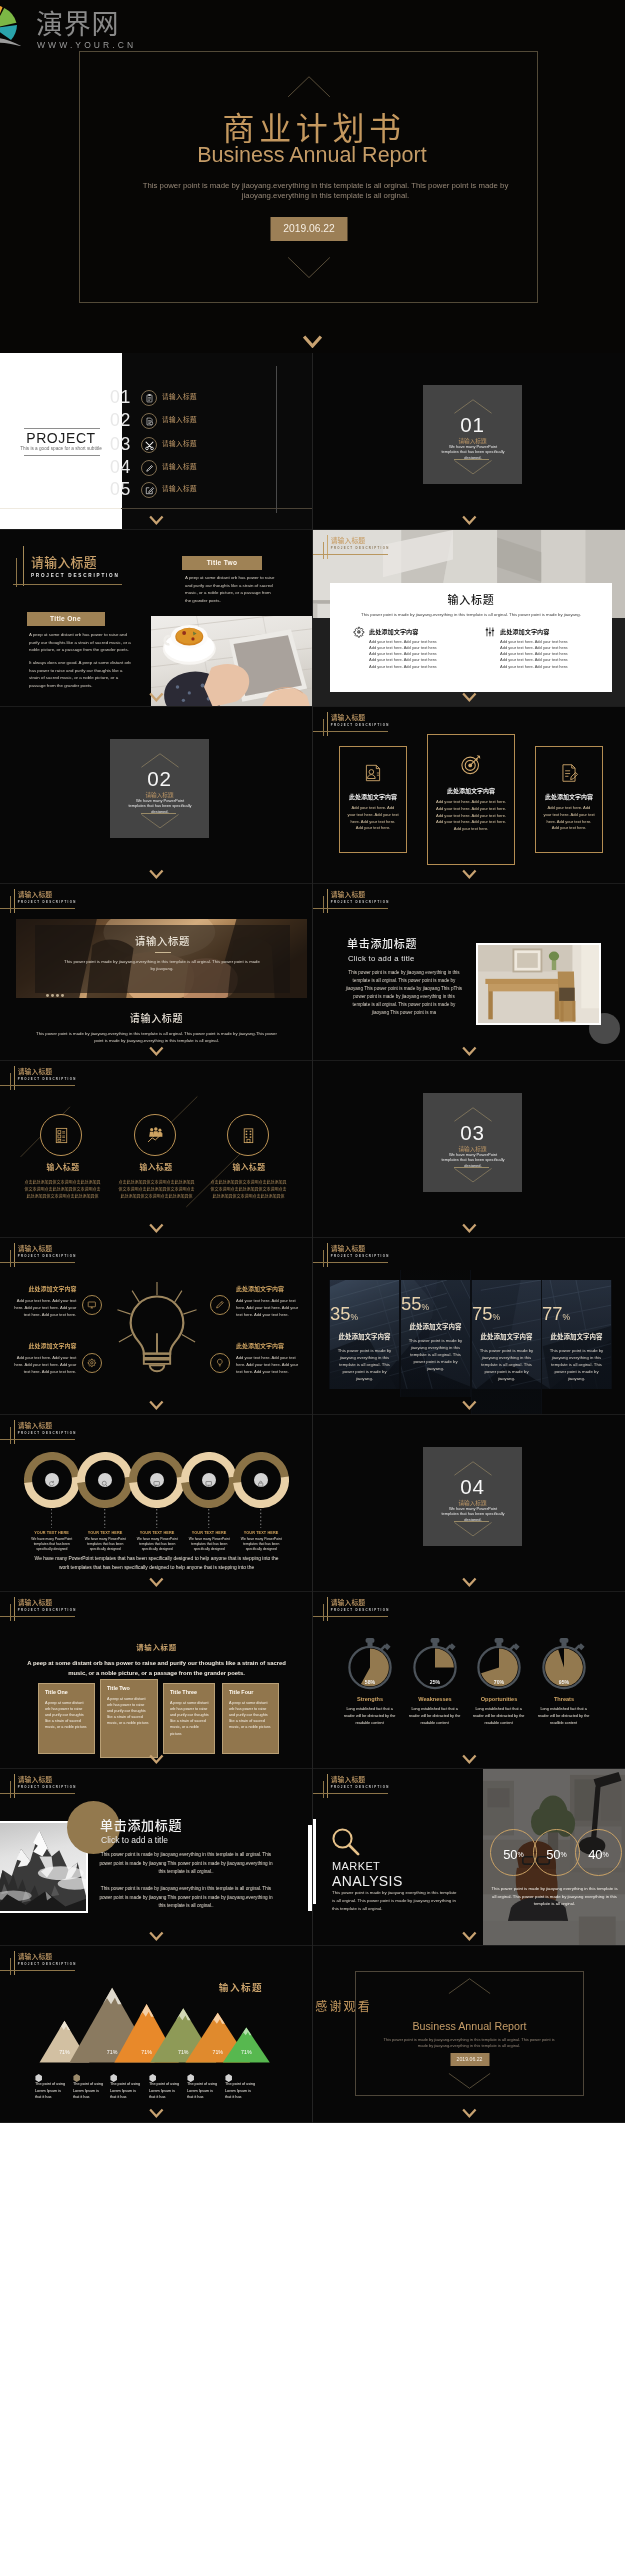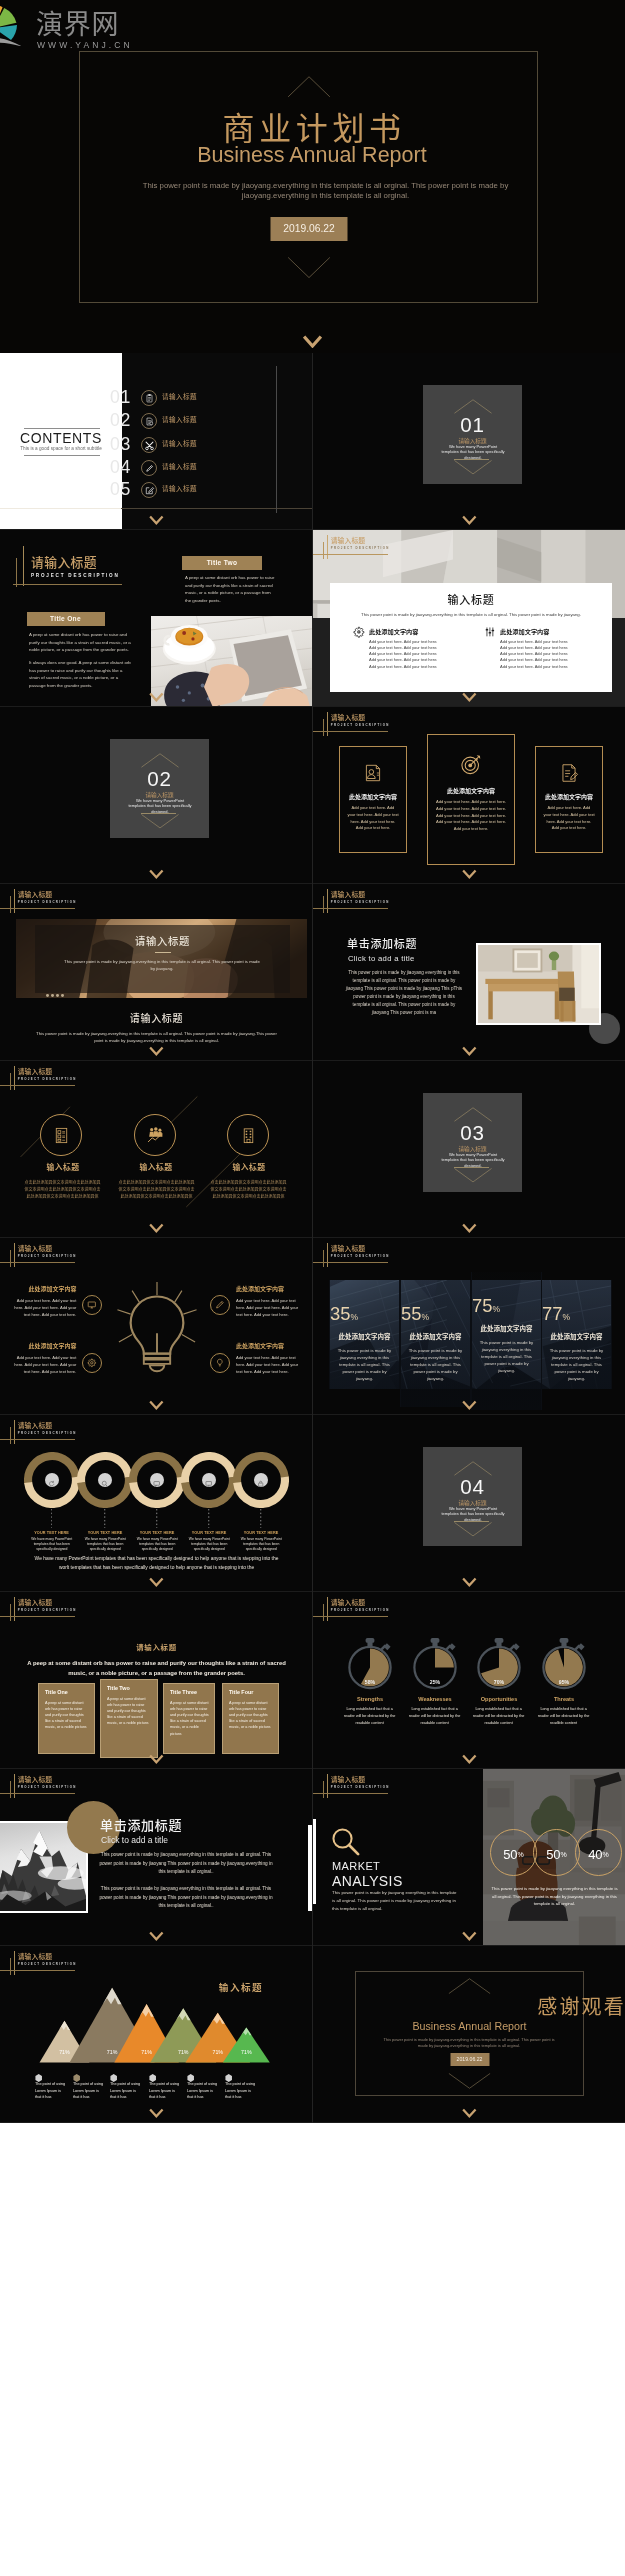--- a/index.html
+++ b/index.html
@@ -124,31 +124,31 @@
 <div class="logo">
   <svg class="logo-mark" viewBox="0 0 76 64">
     <g transform="translate(17,39)">
       <path d="M0 0 L-4.5 -33.5 A34 34 0 0 1 12.5 -29.5 Z" fill="#f0a431"></path>
       <path d="M0 0 L14.9 -28.6 A34 34 0 0 1 32.4 -7.5 Z" fill="#7cb745"></path>
       <path d="M0 0 L33.2 -4.0 A34 34 0 0 1 24.6 17.5 Z" fill="#2aa3ab"></path>
     </g>
     <path d="M-10 62 C2 50 26 48 58 66 C30 58 6 58 -10 68 Z" fill="#9b9b9b"></path>
   </svg>
   <div class="logo-cn cjk">演界网</div>
-  <div class="logo-url">WWW.YANJ.CN</div>
+  <div class="logo-url">WWW.YOUR.CN</div>
 </div>
 
 <div class="grid">
 
 <div class="cell">
   <div class="sl" style="background:#0a0a0a">
     <div style="position:absolute;left:0;top:0;width:122px;height:177px;background:#fff"></div>
     <div style="position:absolute;left:24px;top:75px;width:76px;height:0.7px;background:#8e8e8e"></div>
     <div style="position:absolute;left:24px;top:102px;width:76px;height:0.7px;background:#8e8e8e"></div>
-    <div style="position:absolute;left:0;top:77px;width:122px;text-align:center;font-size:14px;line-height:17.7px;letter-spacing:0.6px;color:#1c1c1c;font-family:'Liberation Sans',sans-serif">CONTENTS</div>
+    <div style="position:absolute;left:0;top:77px;width:122px;text-align:center;font-size:14px;line-height:17.7px;letter-spacing:0.6px;color:#1c1c1c;font-family:'Liberation Sans',sans-serif">PROJECT</div>
     <div style="position:absolute;left:0;top:93px;width:122px;text-align:center;font-size:4.7px;line-height:6.6px;color:#6b6b6b">This is a good space for a short subtitle</div>
     <div style="position:absolute;left:0;top:155px;width:158px;height:0.7px;background:#efeae0"></div>
     <div style="position:absolute;left:121px;top:155px;width:191px;height:0.7px;background:#4b4336"></div>
     <div style="position:absolute;left:276px;top:13.2px;width:0.7px;height:147px;background:#4a4a4a"></div>
     <div class="toc">
       <div class="tocrow" style="top:35px">
         <span class="tocnum">01</span>
         <span class="tocic">
                 <svg viewBox="0 0 24 24">
                   <rect x="6.5" y="4.5" width="11" height="15" rx="1" fill="none" stroke="#f2f2f2" stroke-width="1.3"></rect>
@@ -744,26 +744,26 @@
               <path d="M0 126 L92 102"></path>
               <path d="M300 110 L384 86"></path>
               <path d="M304 126 L384 104"></path>
             </g>
     </svg>
     <div class="pcard" style="left:16px;top:42px;width:71px;height:109px">
       <div class="pcard-v"><span>35</span><b>%</b></div>
       <div class="pcard-t cjk">此处添加文字内容</div>
       <div class="pcard-b">This power point is made by jiaoyang everything in this template is all orginal. This power point is made by jiaoyang.</div>
     </div>
-    <div class="pcard" style="left:87px;top:42px;width:71px;height:127px">
+    <div class="pcard" style="left:87px;top:32px;width:71px;height:127px">
       <div class="pcard-v"><span>55</span><b>%</b></div>
       <div class="pcard-t cjk">此处添加文字内容</div>
       <div class="pcard-b">This power point is made by jiaoyang everything in this template is all orginal. This power point is made by jiaoyang.</div>
     </div>
-    <div class="pcard" style="left:158px;top:34px;width:71px;height:138px">
+    <div class="pcard" style="left:158px;top:42px;width:71px;height:138px">
       <div class="pcard-v"><span>75</span><b>%</b></div>
       <div class="pcard-t cjk">此处添加文字内容</div>
       <div class="pcard-b">This power point is made by jiaoyang everything in this template is all orginal. This power point is made by jiaoyang.</div>
     </div>
     <div class="pcard" style="left:228px;top:42px;width:71px;height:109px">
       <div class="pcard-v"><span>77</span><b>%</b></div>
       <div class="pcard-t cjk">此处添加文字内容</div>
       <div class="pcard-b">This power point is made by jiaoyang everything in this template is all orginal. This power point is made by jiaoyang.</div>
     </div>
   </div>
@@ -1180,21 +1180,21 @@
           <path d="M2 2.5 L13 14.5 L24 2.5" fill="none" stroke="#c8a271" stroke-width="4" stroke-linejoin="miter"></path>
         </svg>
 </div>
 
 <div class="cell">
   <div class="sl">
     <div style="position:absolute;left:42px;top:25px;width:229px;height:125px;border:0.7px solid #4e4639"></div>
     <svg style="position:absolute;left:135px;top:32px" width="43" height="16" viewBox="0 0 58 22">
             <path d="M0.6 21.4 L29 1 L57.4 21.4" fill="none" stroke="#6f6349" stroke-width="1"></path>
           </svg>
-    <div class="cjk" style="position:absolute;left:0;top:50px;width:313px;text-align:right;font-size:20px;line-height:20.6px;letter-spacing:2.2px;color:#c4985f;font-weight:400;text-indent:2.2px">感谢观看</div>
+    <div class="cjk" style="position:absolute;left:0;top:50px;width:313px;text-align:left;font-size:12px;line-height:20.6px;letter-spacing:2.2px;color:#c4985f;font-weight:400;text-indent:2.2px">感谢观看</div>
     <div style="position:absolute;left:0;top:73px;width:313px;text-align:center;font-size:10.7px;line-height:14px;color:#c59c67">Business Annual Report</div>
     <div style="position:absolute;left:66px;top:91px;width:180px;text-align:center;font-size:4px;line-height:5.9px;color:#96897a">This power point is made by jiaoyang.everything in this template is all orginal. This power point is made by jiaoyang.everything in this template is all orginal.</div>
     <div style="position:absolute;left:50%;transform:translateX(-50%);top:107px;width:39px;height:12.5px;background:#9c7f56;color:#f6eee3;font-size:5.2px;line-height:12.5px;text-align:center">2019.06.22</div>
     <svg style="position:absolute;left:135px;top:127px" width="43" height="16" viewBox="0 0 58 22">
             <path d="M0.6 0.6 L29 21 L57.4 0.6" fill="none" stroke="#6f6349" stroke-width="1"></path>
           </svg>
   </div>
   <svg class="chv" width="14.7" height="10.3" viewBox="0 0 26 18">
           <path d="M2 2.5 L13 14.5 L24 2.5" fill="none" stroke="#c8a271" stroke-width="4" stroke-linejoin="miter"></path>
         </svg>

